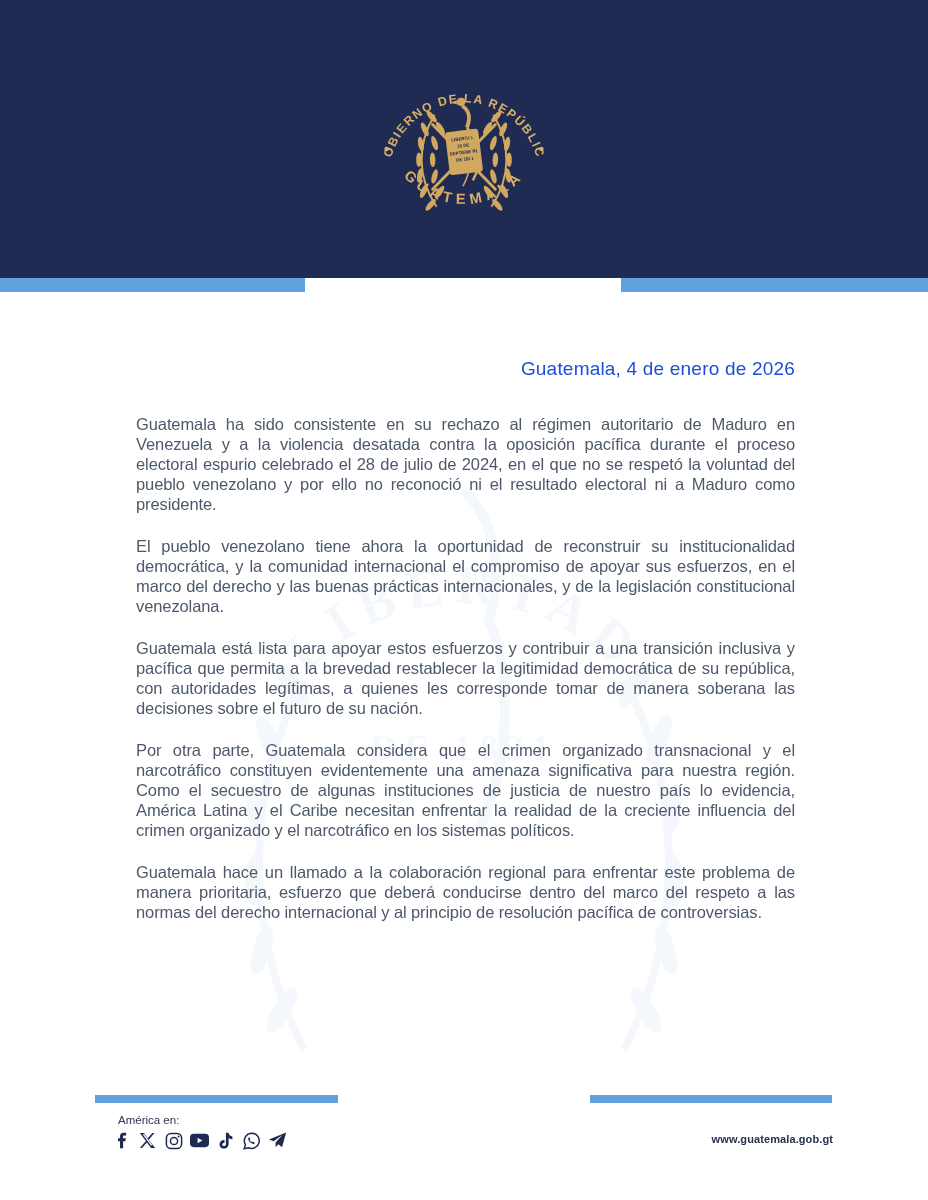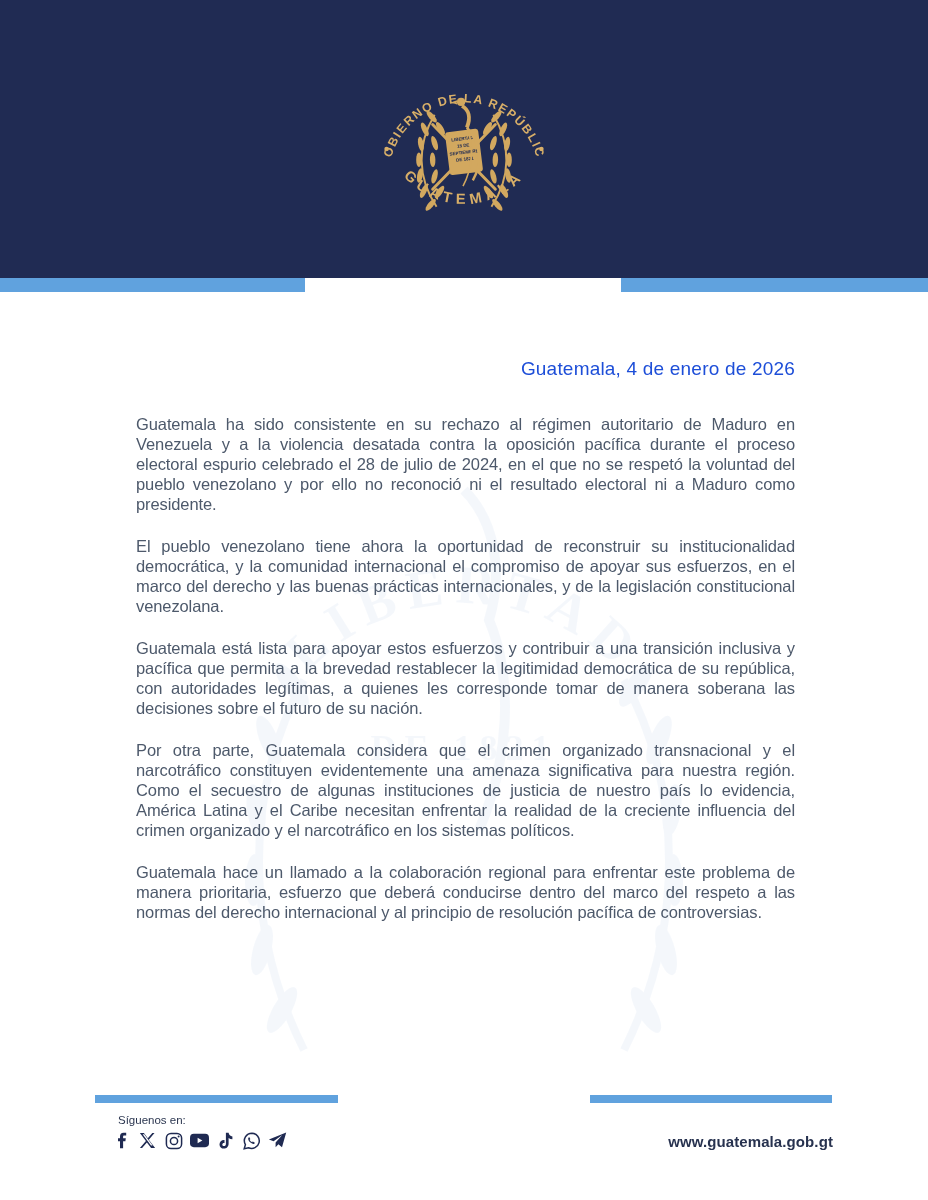--- a/index.html
+++ b/index.html
@@ -44,21 +44,21 @@
   .footer-bar.right{left:590px;width:242px;}
   .follow-label{
     position:absolute;left:118px;top:1114px;font-size:11.5px;color:#2B3650;
   }
   .social-row{
     position:absolute;left:112px;top:1131px;display:flex;gap:7px;align-items:center;
   }
   .social-row .icn{width:19px;height:19px;display:inline-flex;align-items:center;justify-content:center;cursor:pointer;}
   .website{
     position:absolute;top:1133px;left:0;width:833px;text-align:right;
-    font-size:15px;font-weight:bold;color:#27324F;letter-spacing:0.1px;cursor:pointer;
+    font-size:11px;font-weight:bold;color:#27324F;letter-spacing:0.1px;cursor:pointer;
   }
 </style>
 </head>
 <body>
 
 <div class="page">
 
   <div class="band">
     <svg class="seal-svg" width="196" height="196" viewBox="0 0 200 200">
       <defs>
@@ -160,21 +160,21 @@
       <p>El pueblo venezolano tiene ahora la oportunidad de reconstruir su institucionalidad democrática, y la comunidad internacional el compromiso de apoyar sus esfuerzos, en el marco del derecho y las buenas prácticas internacionales, y de la legislación constitucional venezolana.</p>
       <p>Guatemala está lista para apoyar estos esfuerzos y contribuir a una transición inclusiva y pacífica que permita a la brevedad restablecer la legitimidad democrática de su república, con autoridades legítimas, a quienes les corresponde tomar de manera soberana las decisiones sobre el futuro de su nación.</p>
       <p>Por otra parte, Guatemala considera que el crimen organizado transnacional y el narcotráfico constituyen evidentemente una amenaza significativa para nuestra región. Como el secuestro de algunas instituciones de justicia de nuestro país lo evidencia, América Latina y el Caribe necesitan enfrentar la realidad de la creciente influencia del crimen organizado y el narcotráfico en los sistemas políticos.</p>
       <p>Guatemala hace un llamado a la colaboración regional para enfrentar este problema de manera prioritaria, esfuerzo que deberá conducirse dentro del marco del respeto a las normas del derecho internacional y al principio de resolución pacífica de controversias.</p>
     </div>
   </div>
 
   <div class="footer-bar left"></div>
   <div class="footer-bar right"></div>
 
-  <div class="follow-label">Síguenos en:</div>
+  <div class="follow-label">América en:</div>
 
   <div class="social-row">
     <span class="icn">
       <svg width="17" height="17" viewBox="0 0 17 17" fill="#1F2A52">
         <path d="M13.2 0.8h-2.6C8.1 0.8 7 2.5 7 4.4V6.2H5v3h2v7h3.1v-7h2.3l.4-3H10.1V4.7c0-.8.3-1.3 1.2-1.3h1.9V0.8z"></path>
       </svg>
     </span>
     <span class="icn">
       <svg width="17" height="17" viewBox="0 0 17 17" fill="#1F2A52">
         <path d="M0.9 0.9l6 8L0.9 16.1h2.2l4.8-5.6 4.2 5.6h4l-6.3-8.4 5.7-6.8h-2.2L8.8 6.2 4.9 0.9h-4zM3.6 2.2h1.6l8.4 11.3h-1.6L3.6 2.2z"></path>

